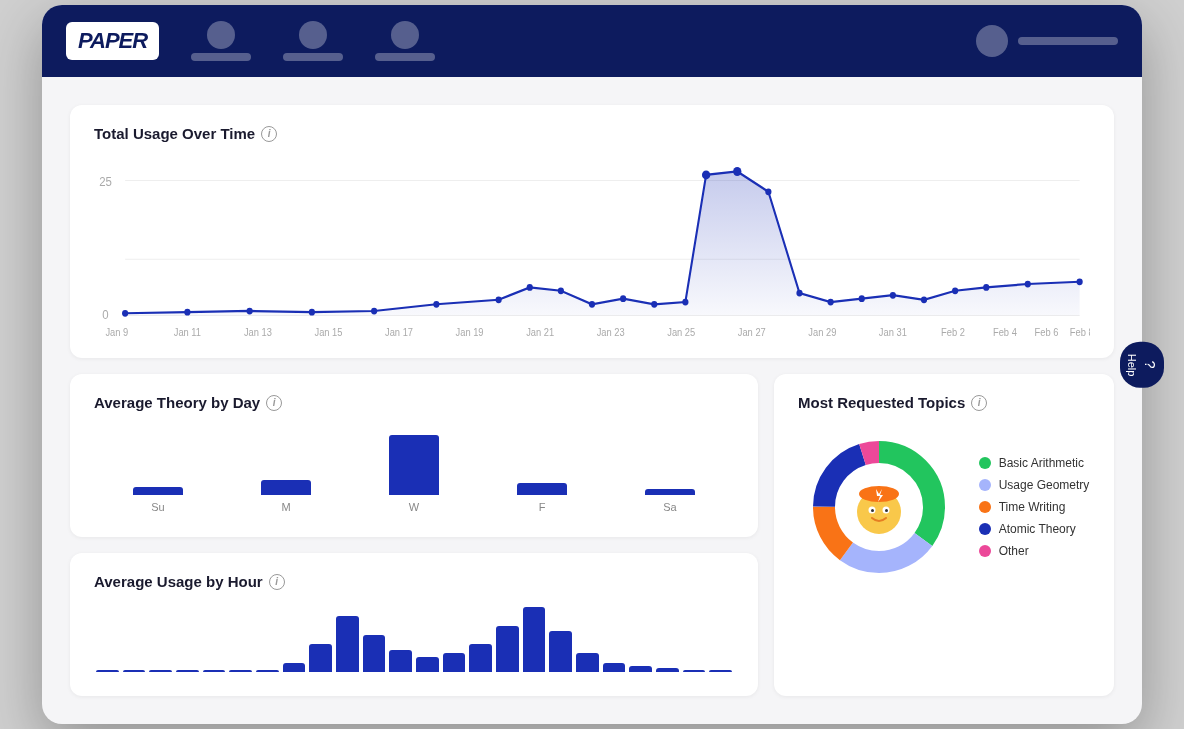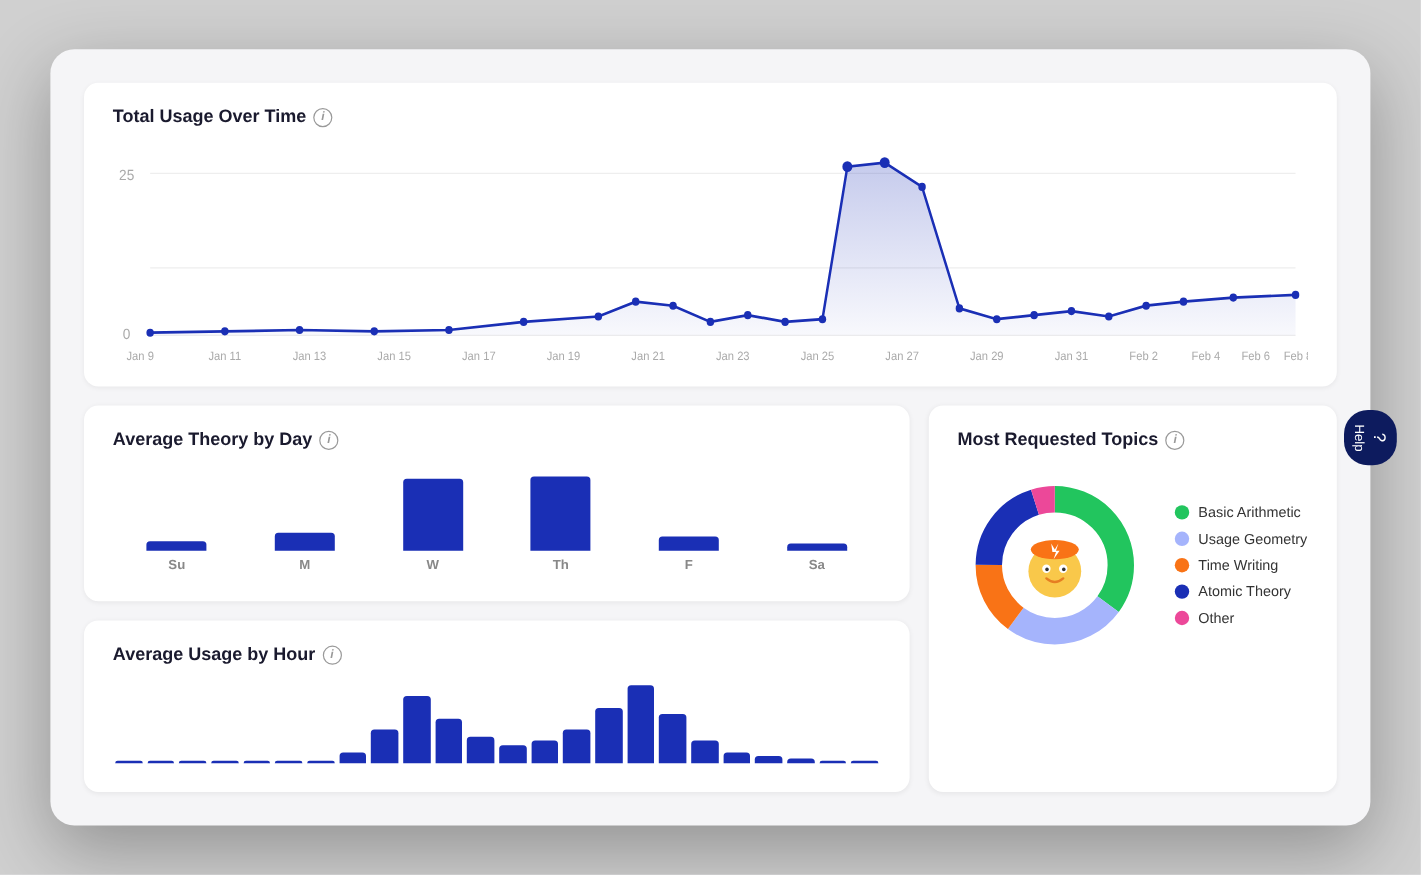--- a/index.html
+++ b/index.html
@@ -142,21 +142,20 @@
     .bottom-right {
       width: 340px;
     }
     
     .bar-chart-day {
       display: flex;
       align-items: flex-end;
       justify-content: flex-start;
       height: 90px;
       padding-bottom: 4px;
-      font-weight: bold;
     }
     .day-col {
       display: flex;
       flex-direction: column;
       align-items: center;
       gap: 6px;
       flex: 1;
     }
     .day-bar {
       background: #1a2fb5;
@@ -238,20 +237,41 @@
       flex-direction: column;
       align-items: center;
       gap: 4px;
     }
   </style>
 </head>
 <body>
 
 <div class="device-frame">
 
+  <nav class="navbar">
+    <div class="logo-box">PAPER</div>
+    <div class="nav-items">
+      <div class="nav-item">
+        <div class="nav-avatar"></div>
+        <div class="nav-label-bar"></div>
+      </div>
+      <div class="nav-item">
+        <div class="nav-avatar"></div>
+        <div class="nav-label-bar"></div>
+      </div>
+      <div class="nav-item">
+        <div class="nav-avatar"></div>
+        <div class="nav-label-bar"></div>
+      </div>
+    </div>
+    <div class="nav-right">
+      <div class="nav-right-avatar"></div>
+      <div class="nav-right-bar"></div>
+    </div>
+  </nav>
 
   <div class="main">
 
     <div class="card total-usage-card">
       <div class="card-title">
         <span>Total Usage Over Time</span>
         <span class="info-icon">i</span>
       </div>
       <div class="chart-area">
         <svg class="chart-svg" viewBox="0 0 960 160" preserveAspectRatio="none">
@@ -390,24 +410,20 @@
               </div>
               <div class="day-col">
                 <div class="day-bar" style="height: 15px;"></div>
                 <div class="day-label">M</div>
               </div>
               <div class="day-col">
                 <div class="day-bar" style="height: 60px;"></div>
                 <div class="day-label">W</div>
               </div>
               <div class="day-col">
-                <div class="day-bar" style="height: 62px;"></div>
-                <div class="day-label">Th</div>
-              </div>
-              <div class="day-col">
                 <div class="day-bar" style="height: 12px;"></div>
                 <div class="day-label">F</div>
               </div>
               <div class="day-col">
                 <div class="day-bar" style="height: 6px;"></div>
                 <div class="day-label">Sa</div>
               </div>
             </div>
         </div>
 

